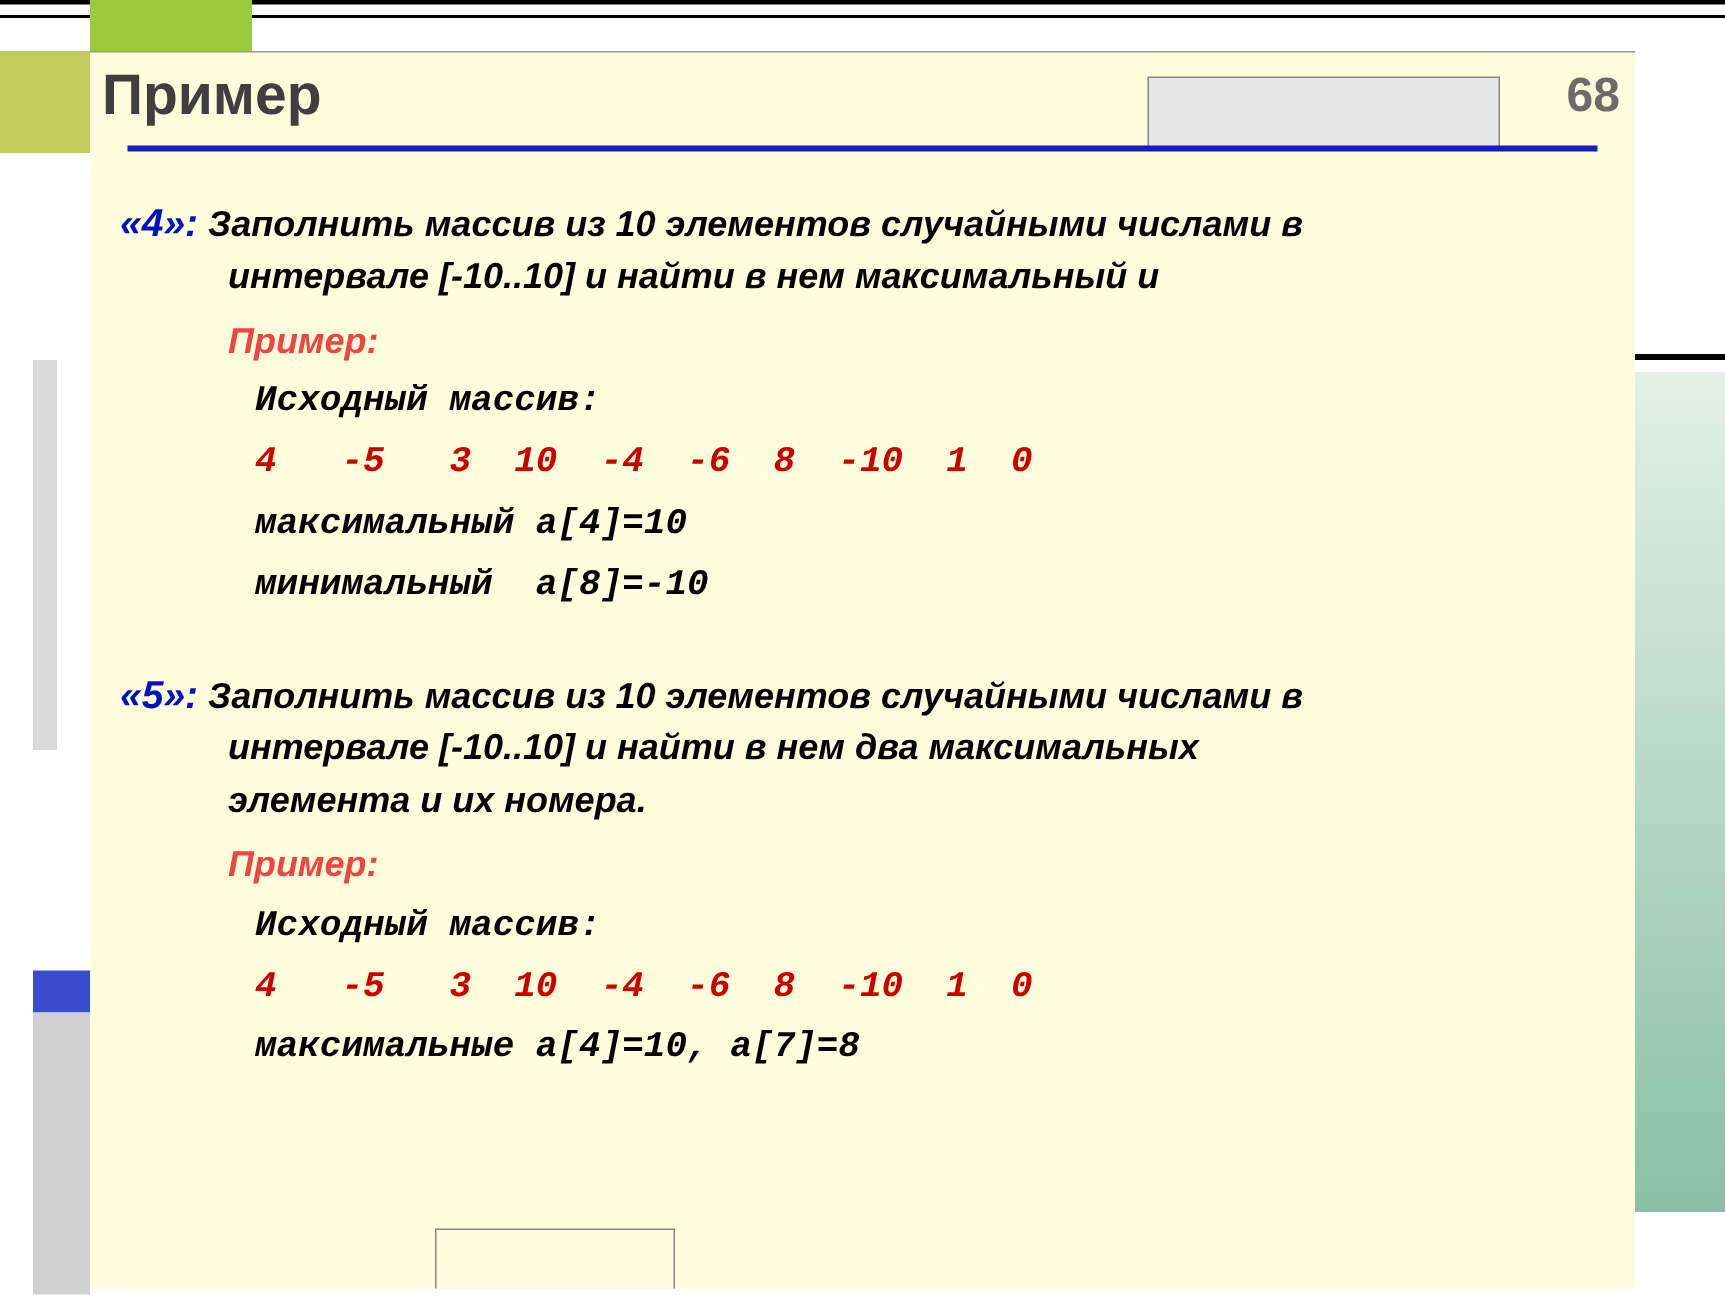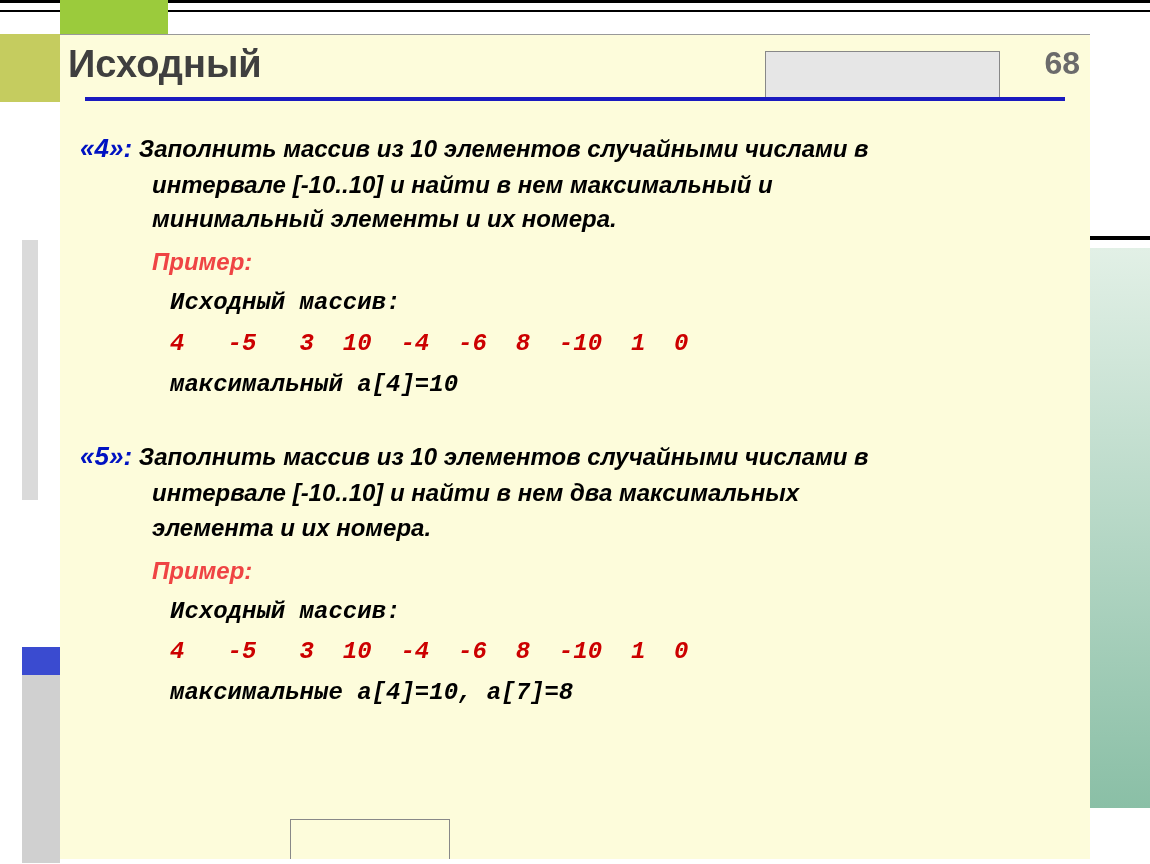--- a/index.html
+++ b/index.html
@@ -108,34 +108,34 @@
 <div class="left-gray"></div>
 <div class="left-blue"></div>
 <div class="left-gray2"></div>
 
 <div class="right-gradient"></div>
 <div class="right-black"></div>
 
 <div class="slide">
   <div class="top-deco-small"></div>
   <div class="page-num">68</div>
-  <div class="title">Исходный</div>
+  <div class="title">Пример</div>
   <div class="hr-title"></div>
 
   <div class="content">
 
     <div>
       <span class="task-label">«4»:</span>
       <span class="task-text">Заполнить  массив из 10 элементов случайными числами в</span>
       <div class="task-body">интервале [-10..10] и найти в нем максимальный и</div>
-      <div class="task-body">минимальный элементы и их номера.</div>
       <div class="example-label">Пример:</div>
       <div class="mono">Исходный массив:</div>
       <div class="mono red">4   -5   3  10  -4  -6  8  -10  1  0</div>
       <div class="mono">максимальный a[4]=10</div>
+      <div class="mono">минимальный  a[8]=-10</div>
     </div>
 
     <div class="task5">
       <span class="task-label">«5»:</span>
       <span class="task-text">Заполнить  массив из 10 элементов случайными числами в</span>
       <div class="task-body">интервале [-10..10] и найти в нем два максимальных</div>
       <div class="task-body">элемента и их номера.</div>
       <div class="example-label">Пример:</div>
       <div class="mono">Исходный массив:</div>
       <div class="mono red">4   -5   3  10  -4  -6  8  -10  1  0</div>

